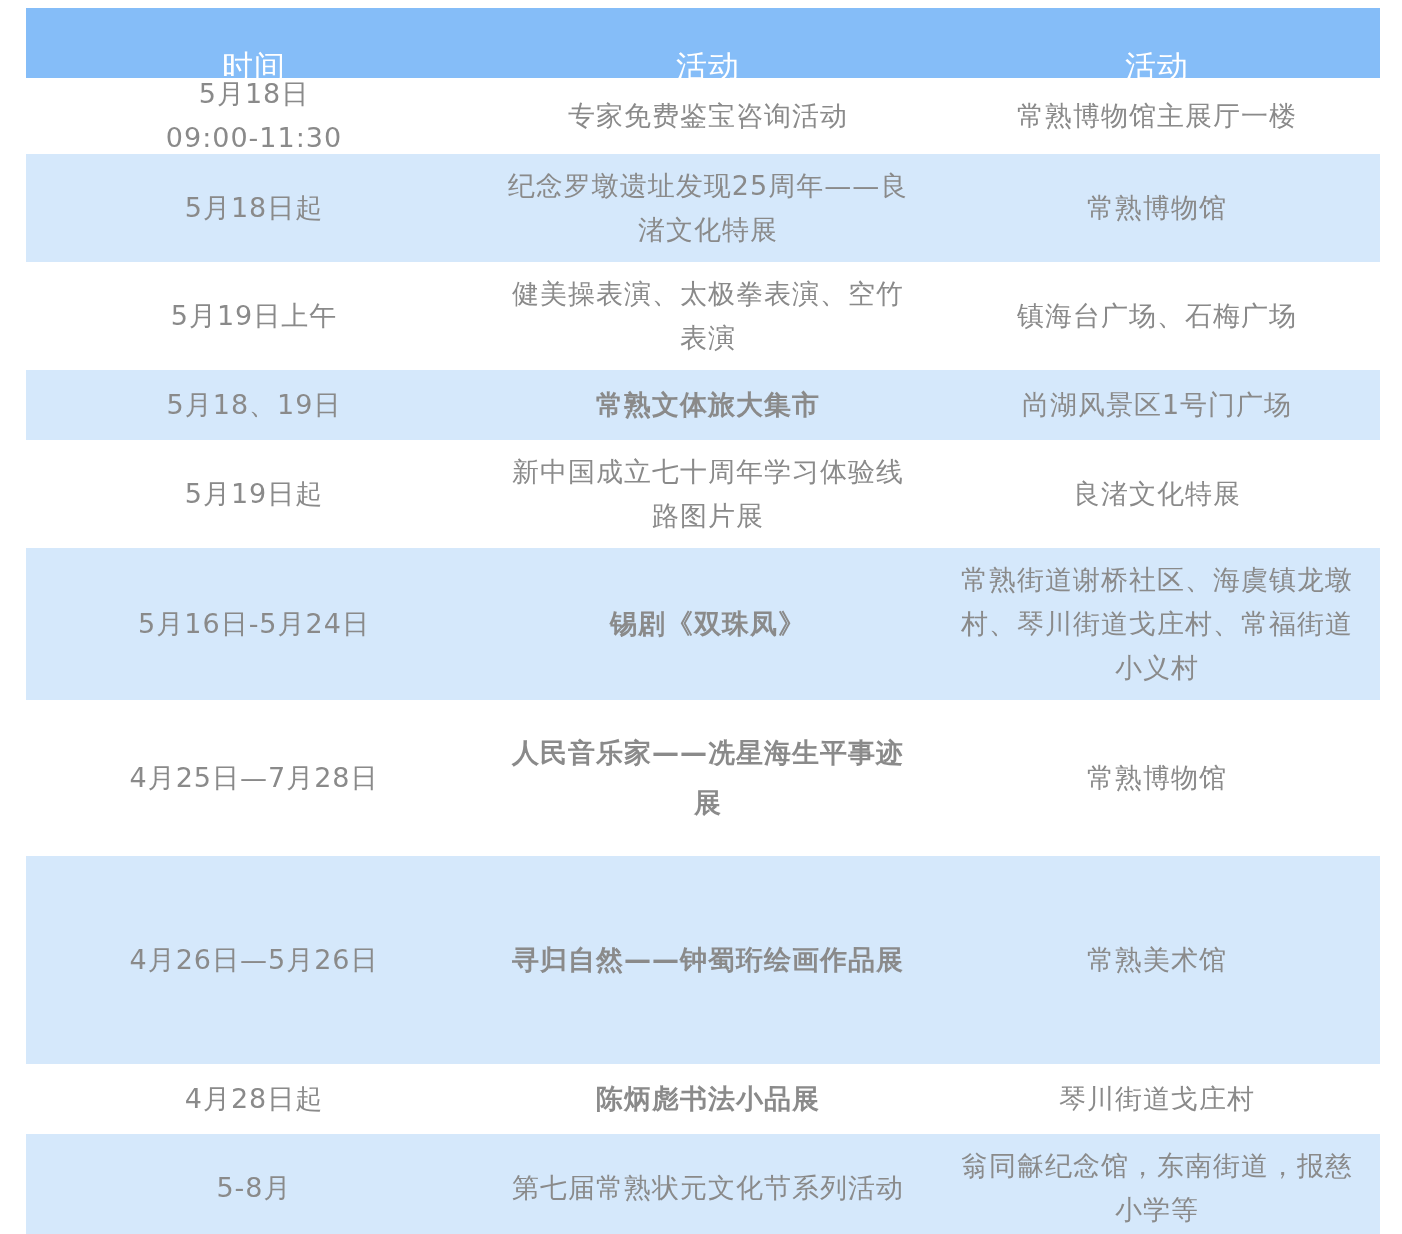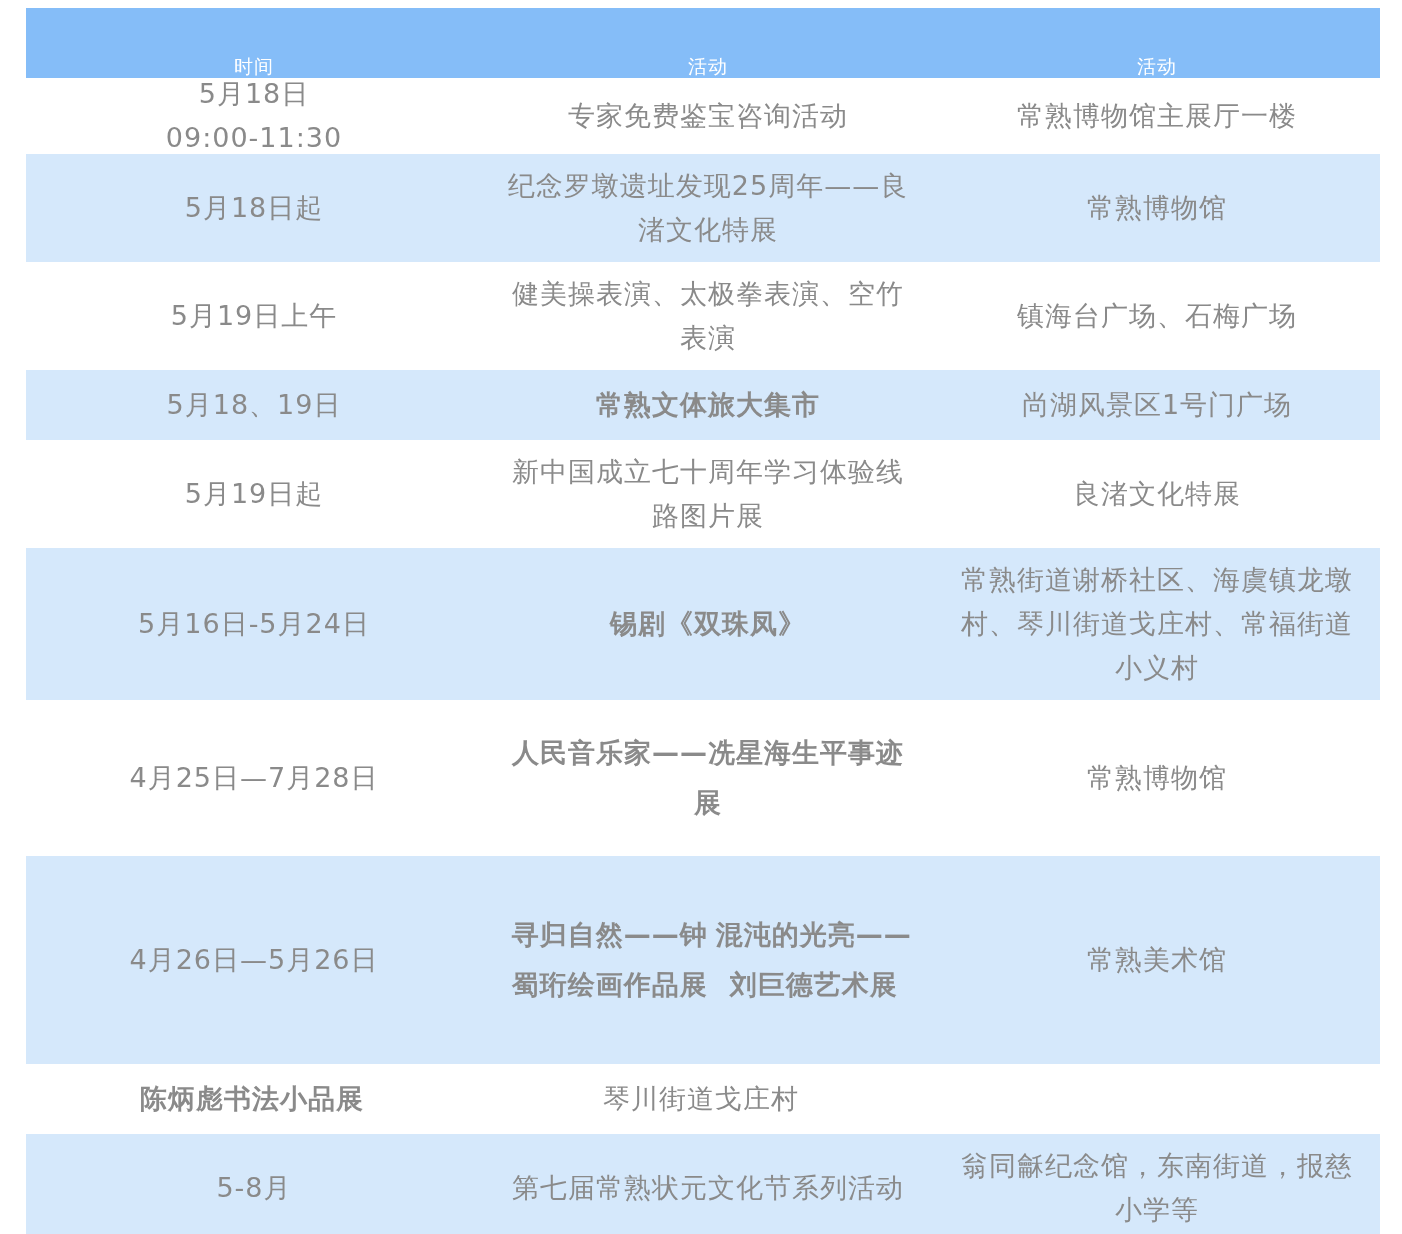--- a/index.html
+++ b/index.html
@@ -6,21 +6,21 @@
   body { width: 1402px; height: 1234px; position: relative; overflow: hidden;
          font-family: "DejaVu Sans", "Liberation Sans", sans-serif; }
   .table { position: absolute; left: 26px; top: 8px; width: 1354px; }
   .row { display: flex; width: 100%; }
   .cell { display: flex; align-items: center; justify-content: center; text-align: center;
           color: #8a8a8a; font-size: 27px; line-height: 44px; letter-spacing: 1px; box-sizing: border-box; }
   .c1 { width: 456px; }
   .c2 { width: 452px; padding: 0 22px; }
   .c3 { width: 446px; padding: 0 18px; }
   .header { background: #85bdf8; height: 70px; }
-  .header .cell { color: #ffffff; font-size: 19px; margin-top: 46px; }
+  .header .cell { color: #ffffff; font-size: 31px; margin-top: 46px; }
   .alt { background: #d5e8fb; }
   .bold { font-weight: bold; }
   .stack { display: flex; }
 </style>
 </head>
 <body>
 
 <div class="table">
   <div class="row header">
     <div class="cell c1">时间</div>
@@ -70,26 +70,26 @@
   <div class="row" style="height:156px">
     <div class="cell c1">4月25日—7月28日</div>
     <div class="cell c2 bold" style="line-height:50px">人民音乐家——冼星海生平事迹展</div>
     <div class="cell c3">常熟博物馆</div>
   </div>
 
   <div class="row alt" style="height:208px">
     <div class="cell c1">4月26日—5月26日</div>
     <div class="cell c2 bold stack" style="line-height:50px">
       <div>寻归自然——钟蜀珩绘画作品展</div>
-      <div>混沌的光亮——刘巨德艺术展</div>
     </div>
     <div class="cell c3">常熟美术馆</div>
   </div>
 
   <div class="row" style="height:70px">
+    <div class="cell c1">4月28日起</div>
     <div class="cell c2 bold">陈炳彪书法小品展</div>
     <div class="cell c3">琴川街道戈庄村</div>
   </div>
 
   <div class="row alt" style="height:108px">
     <div class="cell c1">5-8月</div>
     <div class="cell c2">第七届常熟状元文化节系列活动</div>
     <div class="cell c3">翁同龢纪念馆，东南街道，报慈小学等</div>
   </div>
 </div>

